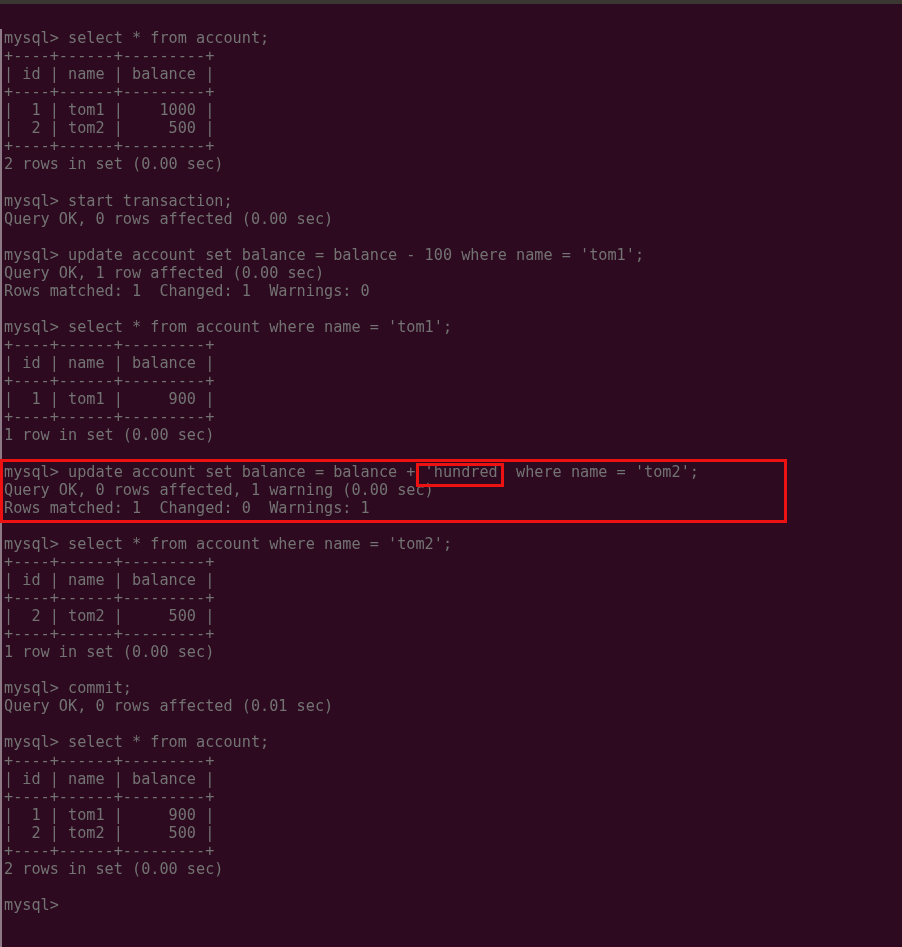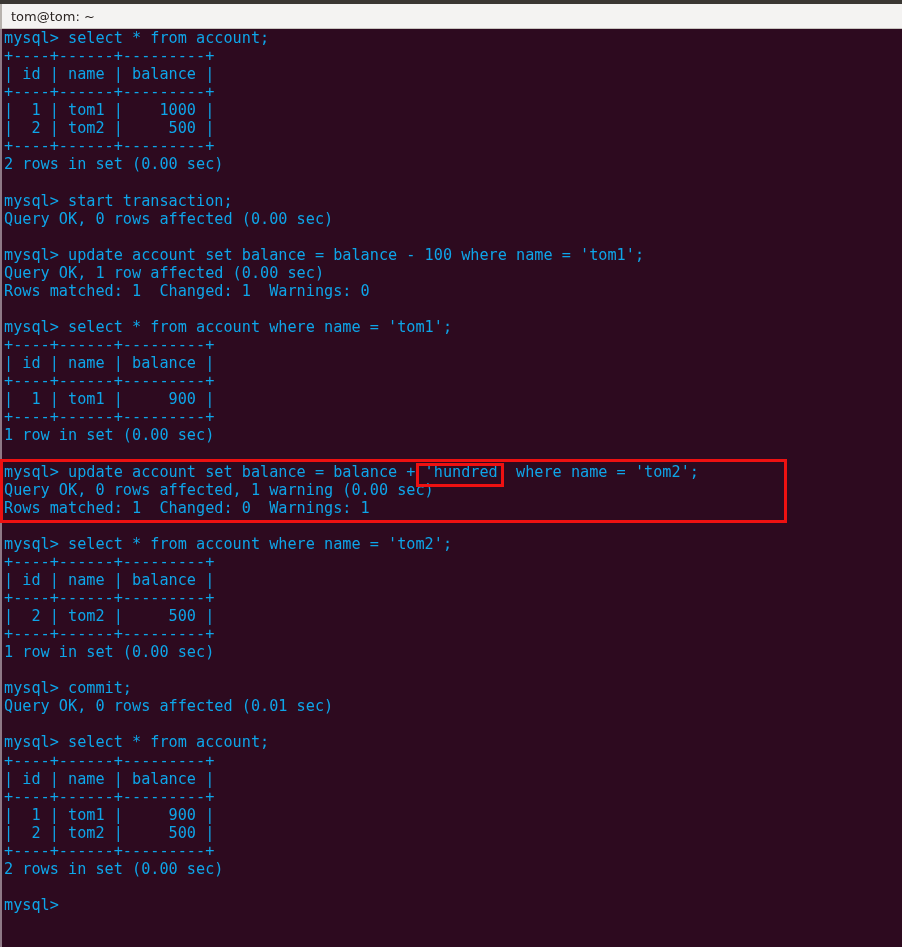--- a/index.html
+++ b/index.html
@@ -81,21 +81,21 @@
   }
 
   #term-lines {
     position: absolute;
     left: 4px;
     top: 0px;
     white-space: pre;
     font-family: "DejaVu Sans Mono", "Liberation Mono", monospace;
     font-size: 15.2px;
     line-height: 18.07px;
-    color: #0ea5e9;
+    color: #737373;
     letter-spacing: 0px;
   }
   .tline {
     height: 18.07px;
     white-space: pre;
   }
 
   
   .redbox {
     position: absolute;
@@ -116,24 +116,20 @@
     height: 24px;
   }
 </style>
 </head>
 <body>
 
 <div id="window">
 
   <div id="top-strip"></div>
 
-  <div id="titlebar">
-    <div id="titlebar-accent"></div>
-    <div id="title-text">tom@tom: ~</div>
-  </div>
 
   <div id="terminal">
     <div id="term-left-edge"></div>
     <div id="term-lines"><div class="tline">mysql&gt; select * from account;</div><div class="tline">+----+------+---------+</div><div class="tline">| id | name | balance |</div><div class="tline">+----+------+---------+</div><div class="tline">|  1 | tom1 |    1000 |</div><div class="tline">|  2 | tom2 |     500 |</div><div class="tline">+----+------+---------+</div><div class="tline">2 rows in set (0.00 sec)</div><div class="tline">&nbsp;</div><div class="tline">mysql&gt; start transaction;</div><div class="tline">Query OK, 0 rows affected (0.00 sec)</div><div class="tline">&nbsp;</div><div class="tline">mysql&gt; update account set balance = balance - 100 where name = 'tom1';</div><div class="tline">Query OK, 1 row affected (0.00 sec)</div><div class="tline">Rows matched: 1  Changed: 1  Warnings: 0</div><div class="tline">&nbsp;</div><div class="tline">mysql&gt; select * from account where name = 'tom1';</div><div class="tline">+----+------+---------+</div><div class="tline">| id | name | balance |</div><div class="tline">+----+------+---------+</div><div class="tline">|  1 | tom1 |     900 |</div><div class="tline">+----+------+---------+</div><div class="tline">1 row in set (0.00 sec)</div><div class="tline">&nbsp;</div><div class="tline">mysql&gt; update account set balance = balance + 'hundred' where name = 'tom2';</div><div class="tline">Query OK, 0 rows affected, 1 warning (0.00 sec)</div><div class="tline">Rows matched: 1  Changed: 0  Warnings: 1</div><div class="tline">&nbsp;</div><div class="tline">mysql&gt; select * from account where name = 'tom2';</div><div class="tline">+----+------+---------+</div><div class="tline">| id | name | balance |</div><div class="tline">+----+------+---------+</div><div class="tline">|  2 | tom2 |     500 |</div><div class="tline">+----+------+---------+</div><div class="tline">1 row in set (0.00 sec)</div><div class="tline">&nbsp;</div><div class="tline">mysql&gt; commit;</div><div class="tline">Query OK, 0 rows affected (0.01 sec)</div><div class="tline">&nbsp;</div><div class="tline">mysql&gt; select * from account;</div><div class="tline">+----+------+---------+</div><div class="tline">| id | name | balance |</div><div class="tline">+----+------+---------+</div><div class="tline">|  1 | tom1 |     900 |</div><div class="tline">|  2 | tom2 |     500 |</div><div class="tline">+----+------+---------+</div><div class="tline">2 rows in set (0.00 sec)</div><div class="tline">&nbsp;</div><div class="tline">mysql&gt; </div></div>
 
     <div class="redbox" id="redbox-outer"></div>
     <div class="redbox" id="redbox-inner"></div>
   </div>
 
 </div>

